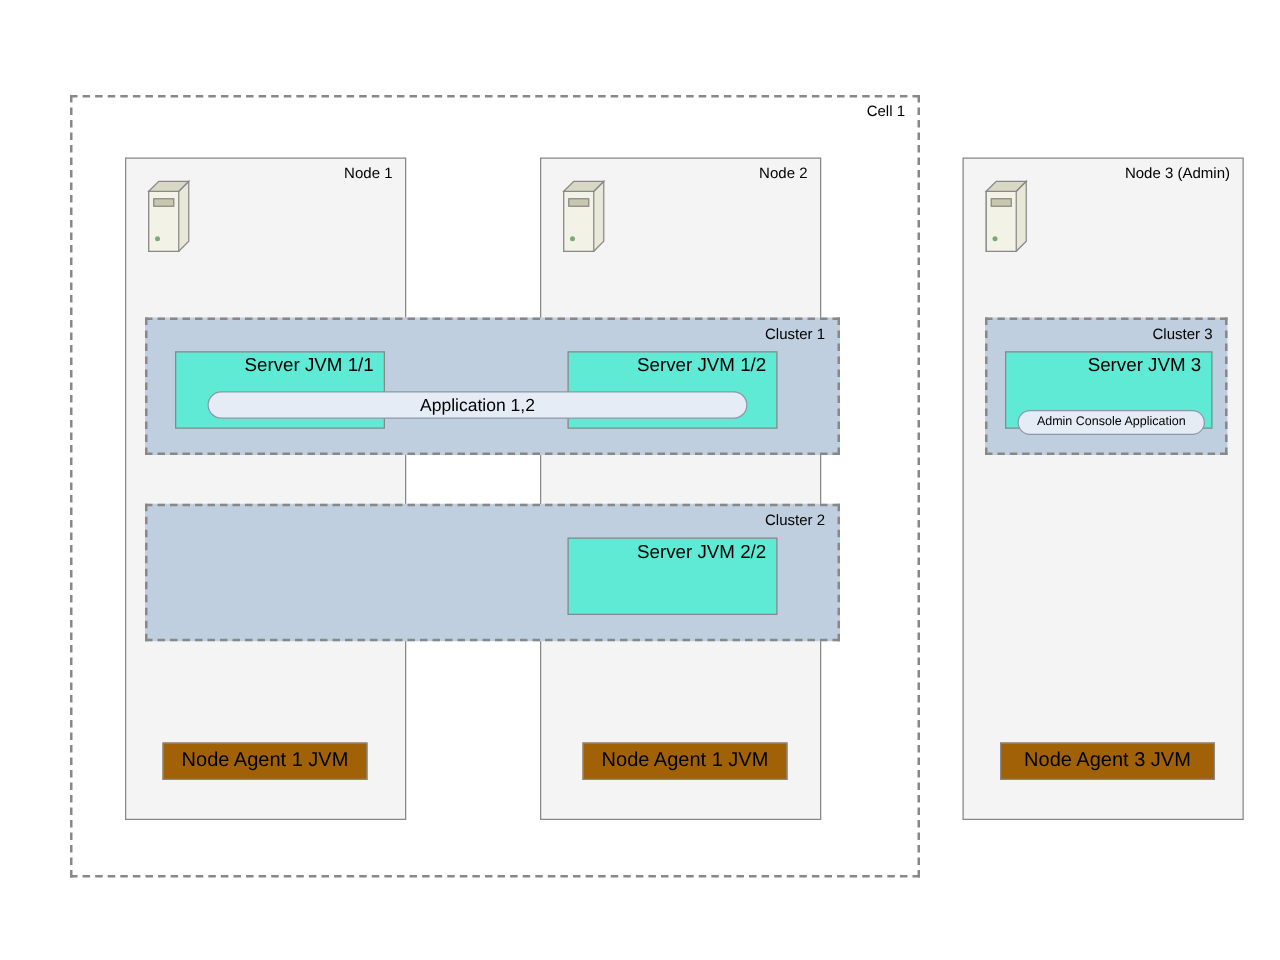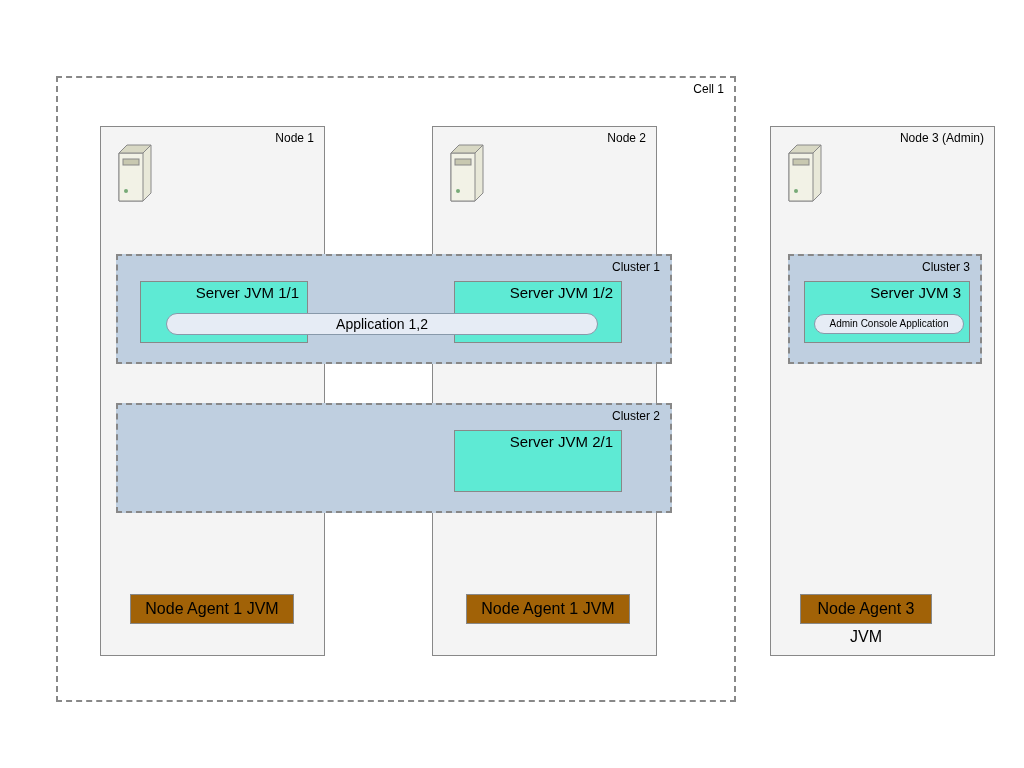--- a/index.html
+++ b/index.html
@@ -119,34 +119,34 @@
   </div>
   <div class="box solid server-bg" style="left:454px; top:281px; width:168px; height:62px;">
     <div class="server-label">Server JVM 1/2</div>
   </div>
   <div class="pill" style="left:166px; top:313px; width:430px;">Application 1,2</div>
 
   <div class="box dashed cluster-bg" style="left:116px; top:403px; width:556px; height:110px;">
     <div class="label-top-right">Cluster 2</div>
   </div>
   <div class="box solid server-bg" style="left:454px; top:430px; width:168px; height:62px;">
-    <div class="server-label">Server JVM 2/1</div>
+    <div class="server-label">Server JVM 2/2</div>
   </div>
 
   <div class="box dashed cluster-bg" style="left:788px; top:254px; width:194px; height:110px;">
     <div class="label-top-right">Cluster 3</div>
   </div>
   <div class="box solid server-bg" style="left:804px; top:281px; width:166px; height:62px;">
     <div class="server-label">Server JVM 3</div>
   </div>
-  <div class="pill pill-small" style="left:814px; top:314px; width:148px;">Admin Console Application</div>
+  <div class="pill pill-small" style="left:814px; top:328px; width:148px;">Admin Console Application</div>
 
   <div class="box solid agent-bg" style="left:130px; top:594px; width:164px; height:30px;">
     <div class="agent-label">Node Agent 1 JVM</div>
   </div>
   <div class="box solid agent-bg" style="left:466px; top:594px; width:164px; height:30px;">
     <div class="agent-label">Node Agent 1 JVM</div>
   </div>
-  <div class="box solid agent-bg" style="left:800px; top:594px; width:132px; height:30px;">
+  <div class="box solid agent-bg" style="left:800px; top:594px; width:172px; height:30px;">
     <div class="agent-label">Node Agent 3 JVM</div>
   </div>
 
 </div>
 
 </body></html>

